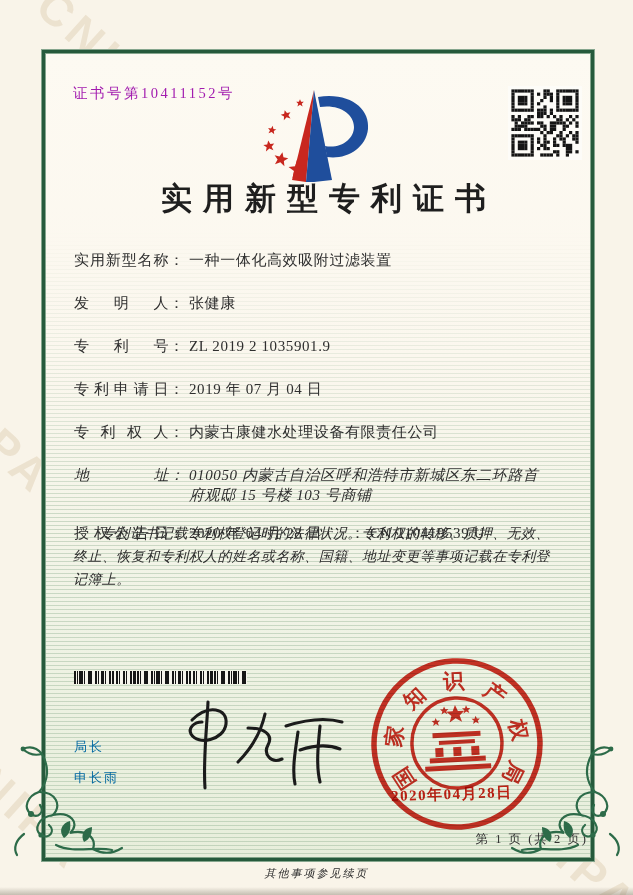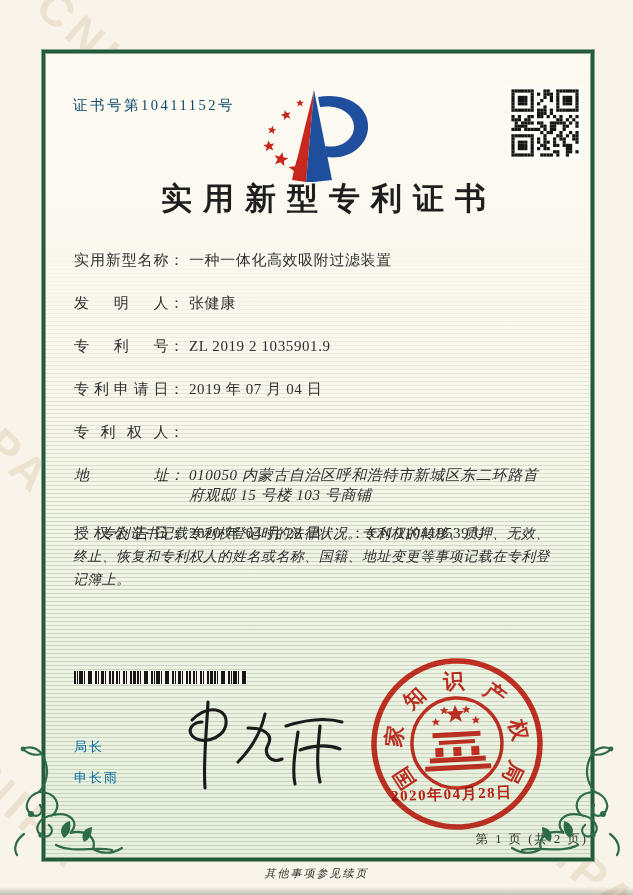--- a/index.html
+++ b/index.html
@@ -31,21 +31,21 @@
   }
   .frame::before{ 
     content:"";position:absolute;inset:0;
     background:repeating-linear-gradient(180deg,
       rgba(120,160,125,.33) 0 1px,rgba(0,0,0,0) 1px 4px);
     -webkit-mask-image:linear-gradient(to bottom,transparent 0%,transparent 22%,#000 58%,#000 100%);
     mask-image:linear-gradient(to bottom,transparent 0%,transparent 22%,#000 58%,#000 100%);
   }
   .cert-no{
     position:absolute;left:73px;top:84px;
-    font-size:14.5px;letter-spacing:2.5px;color:#0c4a6e;margin-top:12px;
+    font-size:14.5px;letter-spacing:2.5px;color:#a21caf;
   }
   .logo{position:absolute;left:248px;top:88px;}
   .qr{position:absolute;left:508px;top:86px;}
   .title{
     position:absolute;left:56px;top:178px;width:546px;
     text-align:center;font-size:31px;font-weight:bold;
     letter-spacing:11px;color:#1e1e1e;
   }
   .fields{position:absolute;left:74px;top:250px;width:478px;font-size:15px;color:#2f2f2f;}
   .field-row{display:flex;align-items:flex-start;margin-bottom:23px;line-height:20px;}
@@ -382,20 +382,21 @@
       <span class="f-value">ZL 2019 2 1035901.9</span>
     </div>
     <div class="field-row">
       <span class="f-label">专利申请日</span>
         <span class="colon">：</span>
       <span class="f-value">2019 年 07 月 04 日</span>
     </div>
     <div class="field-row">
       <span class="f-label">专利权人</span>
         <span class="colon">：</span>
+      <span class="f-value">内蒙古康健水处理设备有限责任公司</span>
     </div>
     <div class="field-row addr">
       <span class="f-label">地址</span>
         <span class="colon">：</span>
       <span class="f-value">010050 内蒙古自治区呼和浩特市新城区东二环路首府观邸 15 号楼 103 号商铺</span>
     </div>
     <div class="field-row" style="margin-top:18px;">
       <span class="pair first">
         <span class="f-label2">授权公告日</span>
           <span class="colon">：</span>

